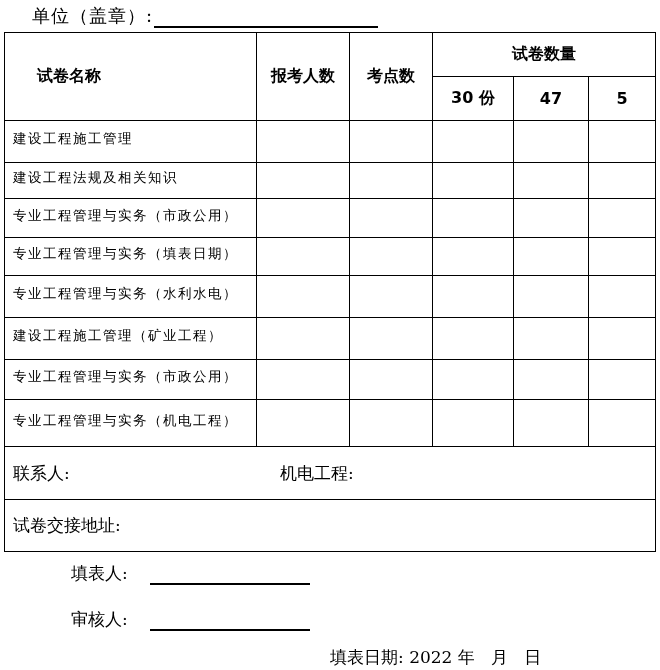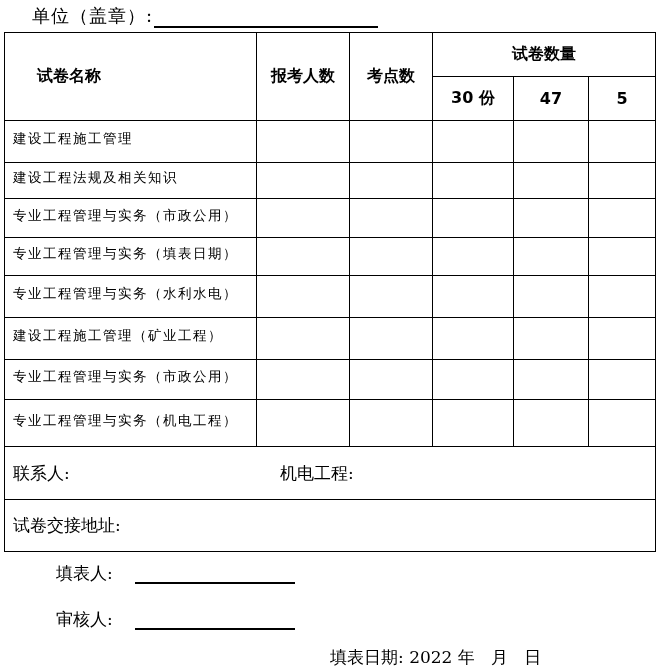--- a/index.html
+++ b/index.html
@@ -10,21 +10,21 @@
   .unit-underline { display:inline-block; width:224px; border-bottom:2px solid #000; height:20px; margin-left:1px; }
 
   table.form { position:absolute; left:4px; top:32px; width:651px; border-collapse:collapse; table-layout:fixed; }
   table.form td { border:1.3px solid #000; padding:11px; vertical-align:middle; }
   .hdr { font-family: "DejaVu Sans", "Liberation Sans", sans-serif; font-weight:bold; font-size:16px; }
   .hdr-name { padding-left:32px !important; }
   .hdr-center { text-align:center; }
   .name-cell { font-size:13.5px; letter-spacing:1.5px; padding-left:8px !important; padding-top:6px !important; }
   .big-cell { font-size:17px; padding-left:8px !important;margin-left:13px; }
   .phone-label { position:absolute; left:275px; }
-  .sig-row { position:absolute; left:56px; font-size:17px; display:flex; align-items:flex-start; }
+  .sig-row { position:absolute; left:71px; font-size:17px; display:flex; align-items:center; }
   .sig-line { display:inline-block; width:160px; border-bottom:2px solid #000; height:20px; margin-left:22px; }
   .date-row { position:absolute; left:330px; top:646px; font-size:17px; white-space:pre; }
 </style>
 </head>
 <body>
 
 <div class="unit-line">
   <span class="unit-label">单位（盖章）:</span>
   <span class="unit-underline"></span>
 </div>

